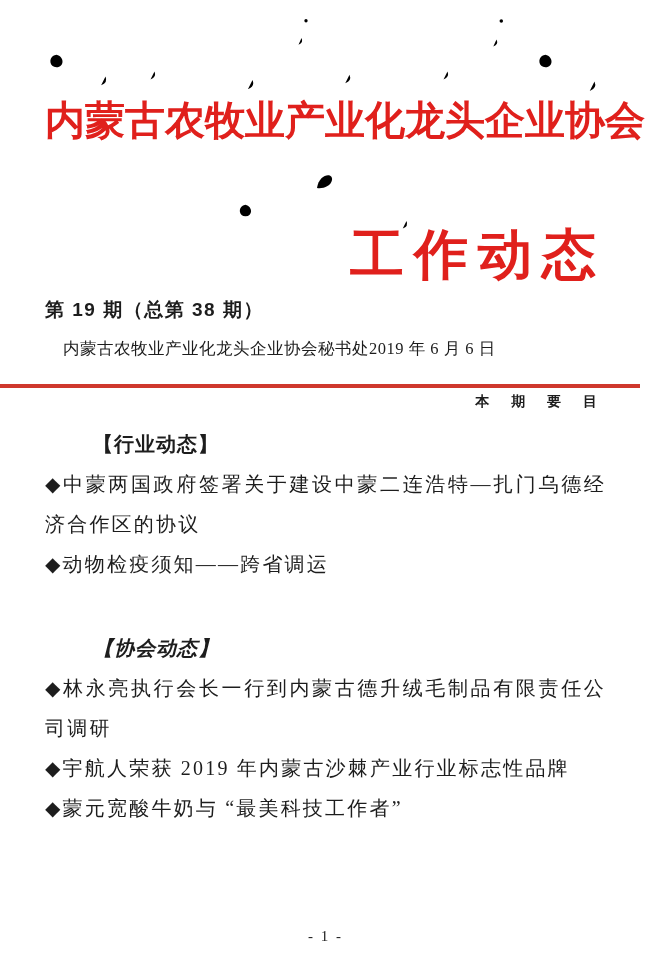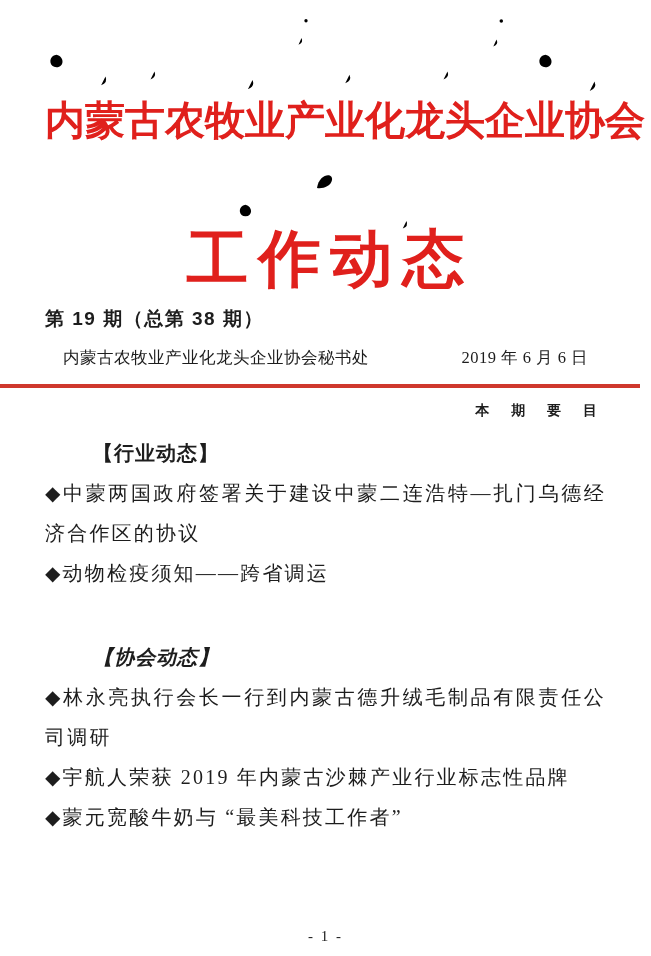--- a/index.html
+++ b/index.html
@@ -28,35 +28,35 @@
   .org-title{
     margin:2px 0 0;
     font-size:40px;font-weight:bold;
     color:var(--red);
     text-align:center;white-space:nowrap;
     letter-spacing:0;
     line-height:1.12;
   }
   .bulletin-title{
     margin:2px 0 0;
-    text-align:center;
+    text-align:right;
     color:var(--red);
-    font-size:62px;font-weight:bold;
+    font-size:54px;font-weight:bold;
     letter-spacing:10px;text-indent:10px;
     line-height:1.08;
   }
   .issue-line{
     text-align:left;
     font-family:"Liberation Sans","DejaVu Sans",sans-serif;
     font-weight:bold;font-size:19px;
     letter-spacing:1.5px;
     margin-top:13px;
   }
   .pub-row{
-    display:flex;justify-content:space-between;align-items:baseline;
+    display:flex;align-items:baseline;
     margin-top:15px;
     padding:0 18px;
     font-size:16.5px;
     letter-spacing:0.5px;
   }
   .red-rule{
     position:absolute;left:0;top:384px;
     width:640px;height:3.5px;
     background:var(--rule-red);
   }

